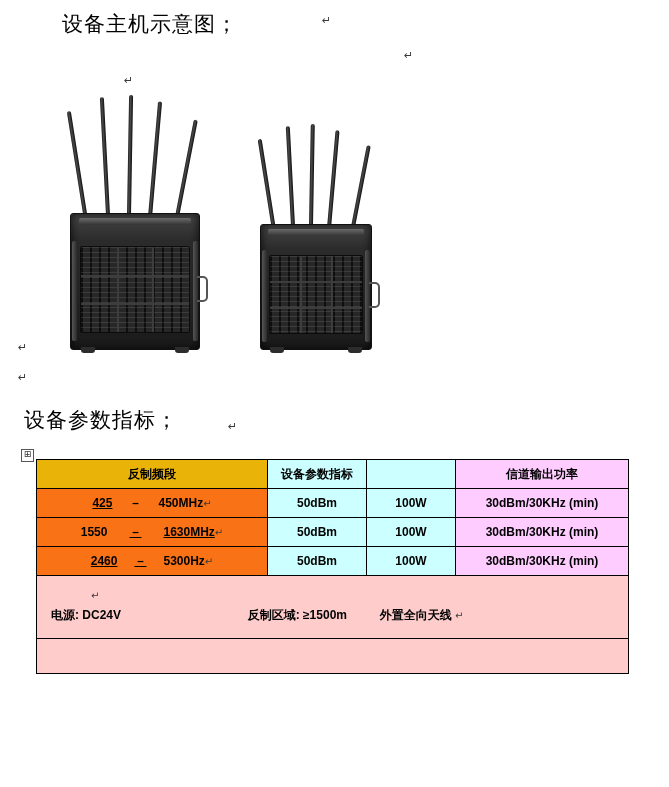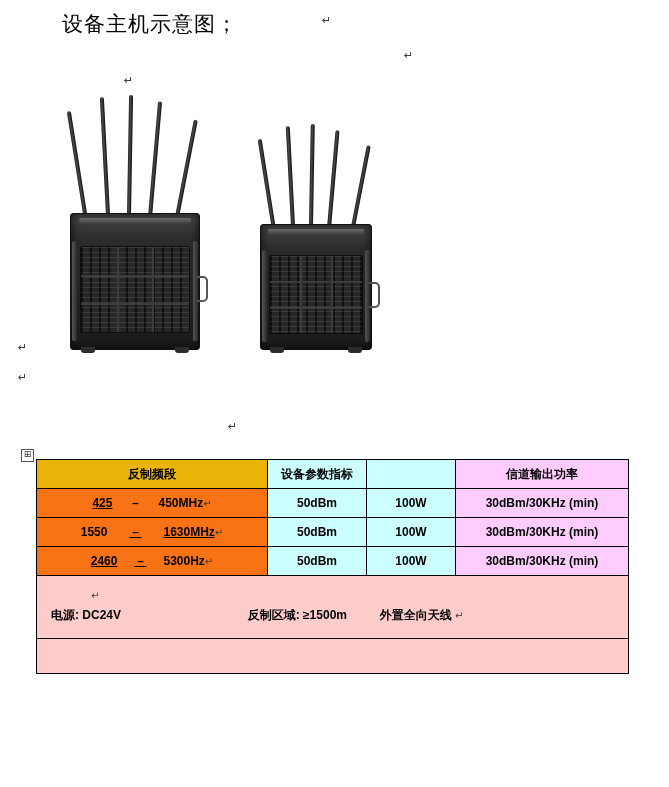--- a/index.html
+++ b/index.html
@@ -176,20 +176,21 @@
     color: #333;
     font-family: "DejaVu Sans", sans-serif;
   }
 </style>
 </head>
 <body>
 
 <div class="page">
 
   <div class="heading" id="heading-1">设备主机示意图；</div>
+  <div class="heading" id="heading-2">设备参数指标；</div>
 
   <div class="pilcrow" style="left:322px; top:14px;">↵</div>
   <div class="pilcrow" style="left:404px; top:49px;">↵</div>
   <div class="pilcrow" style="left:124px; top:74px;">↵</div>
   <div class="pilcrow" style="left:362px; top:318px;">↵</div>
   <div class="pilcrow" style="left:18px;  top:341px;">↵</div>
   <div class="pilcrow" style="left:18px;  top:371px;">↵</div>
   <div class="pilcrow" style="left:228px; top:420px;">↵</div>
 
   <div class="device-area">

